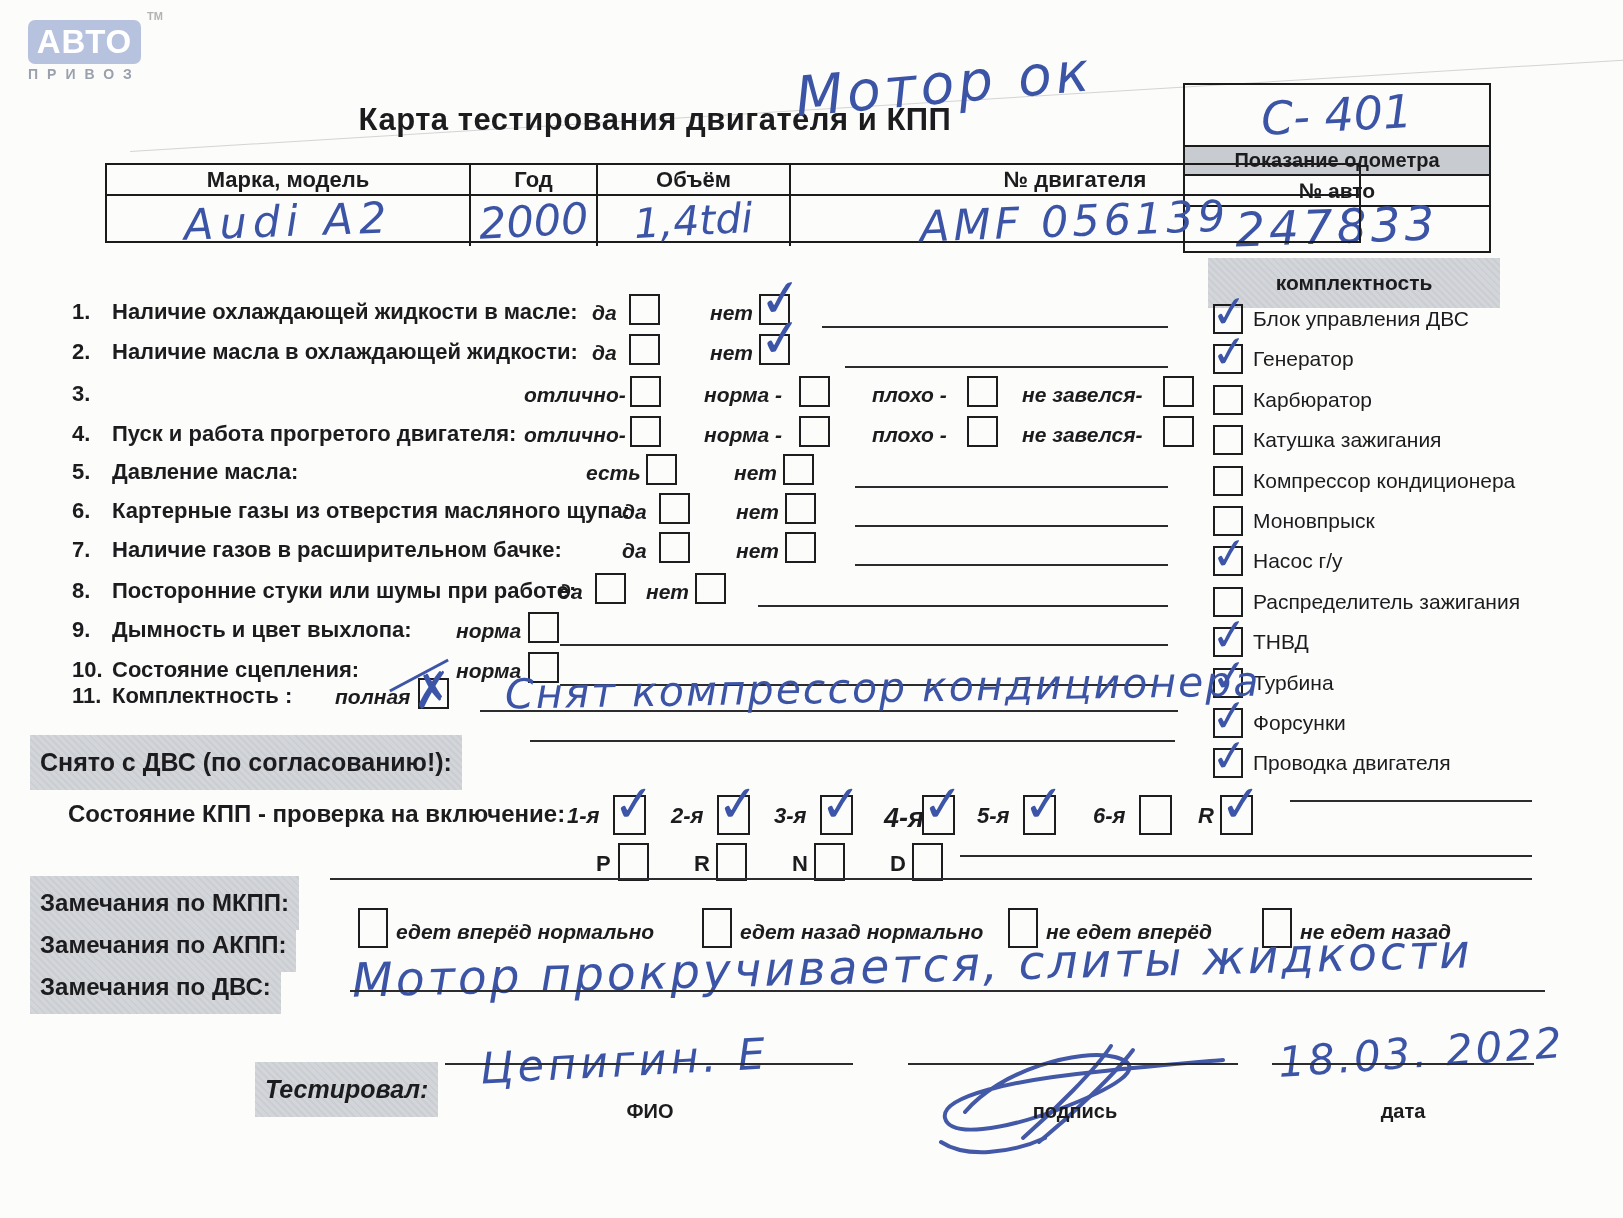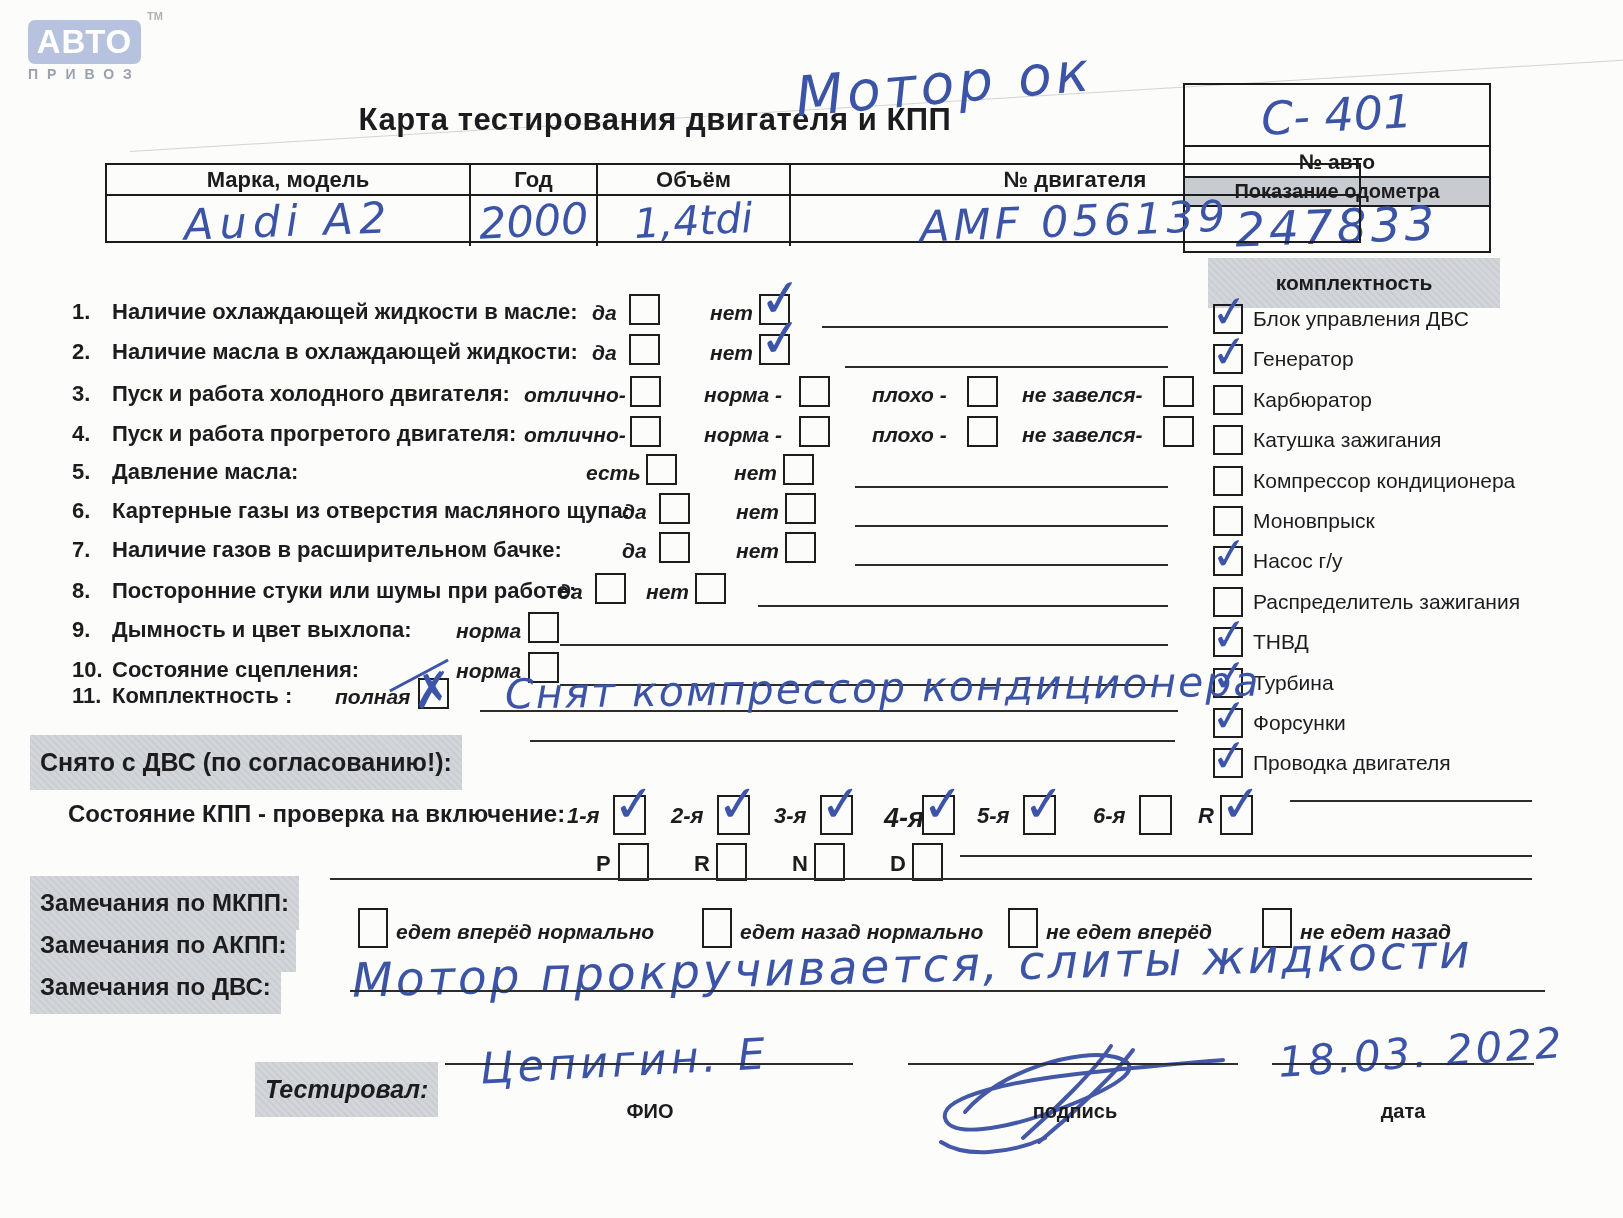--- a/index.html
+++ b/index.html
@@ -49,22 +49,22 @@
   <div class="logo-tm">TM</div>
 
   <div class="abs b" style="left:330px;top:102px;width:650px;text-align:center;font-size:31px;letter-spacing:.5px;">Карта тестирования двигателя  и КПП</div>
 
   <div class="abs hw" style="left:795px;top:52px;font-size:55px;transform:rotate(-5deg);letter-spacing:4px;">Мотор ок</div>
 
   <div class="abox">
     <div class="abox-row" style="height:60px;">
       <span class="hw" style="font-size:46px;transform:rotate(-3deg);">С- 401</span>
     </div>
+    <div class="abox-row b" style="height:29px;border-top:2.5px solid #1b1b1c;font-size:20px;background:#c8cbd0;">Показание одометра</div>
     <div class="abox-row b" style="height:31px;border-top:2.5px solid #1b1b1c;font-size:21px;">№ авто</div>
-    <div class="abox-row b" style="height:29px;border-top:2.5px solid #1b1b1c;font-size:20px;background:#c8cbd0;">Показание одометра</div>
     <div class="abox-row" style="height:45px;border-top:2.5px solid #1b1b1c;">
       <span class="hw" style="font-size:47px;letter-spacing:4px;transform:rotate(-2deg);margin-top:-4px;">247833</span>
     </div>
   </div>
 
   <div class="vtable">
     <div class="vh">Марка, модель</div>
     <div class="vh">Год</div>
     <div class="vh">Объём</div>
     <div class="vh noR">№ двигателя</div>
@@ -142,21 +142,20 @@
         <div class="opt-label" style="left: 592px; top: 9px;">да</div>
         <div class="box" style="left: 629px; top: 2px; width: 31px; height: 31px;"></div>
         <div class="opt-label" style="left: 710px; top: 9px;">нет</div>
         <div class="box" style="left: 758.5px; top: 2px; width: 31px; height: 31px;">
           <div class="chk" style="left: -2px; top: -24px; font-size: 52px; transform: rotate(-6deg);">✓</div>
         </div>
         <div class="line" style="left: 845px; top: 34px; width: 323px;"></div>
       </div>
       <div class="cl-row" style="top: 374px;">
         <div class="cl-num">3.</div>
-        <div class="cl-label">Пуск и работа холодного двигателя:</div>
         <div class="opt-label" style="left: 524px; top: 9px;">отлично-</div>
         <div class="box" style="left: 630px; top: 2px; width: 31px; height: 31px;"></div>
         <div class="opt-label" style="left: 704px; top: 9px;">норма -</div>
         <div class="box" style="left: 798.5px; top: 2px; width: 31px; height: 31px;"></div>
         <div class="opt-label" style="left: 872px; top: 9px;">плохо -</div>
         <div class="box" style="left: 966.5px; top: 2px; width: 31px; height: 31px;"></div>
         <div class="opt-label" style="left: 1022px; top: 9px;">не завелся-</div>
         <div class="box" style="left: 1162.5px; top: 2px; width: 31px; height: 31px;"></div>
       </div>
       <div class="cl-row" style="top: 414px;">

